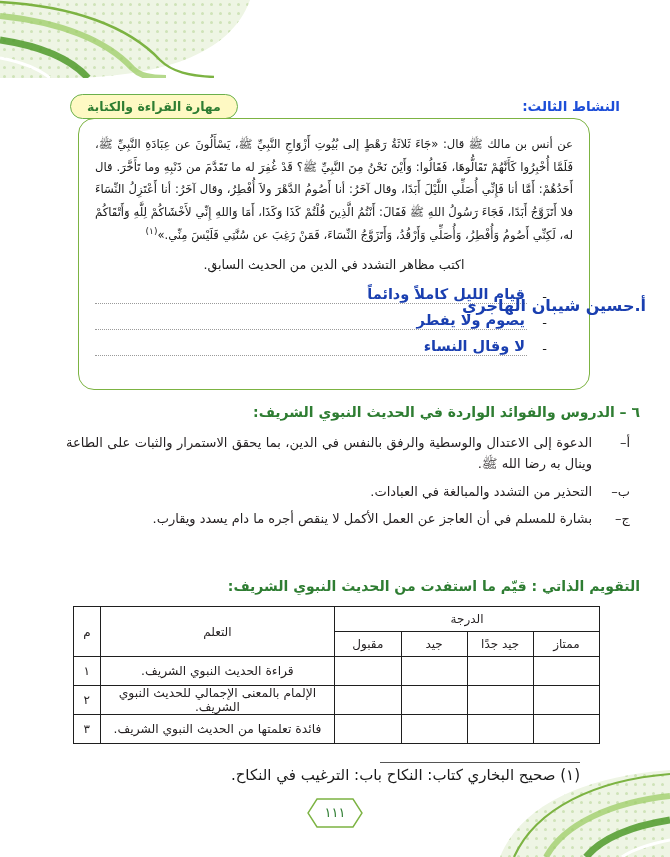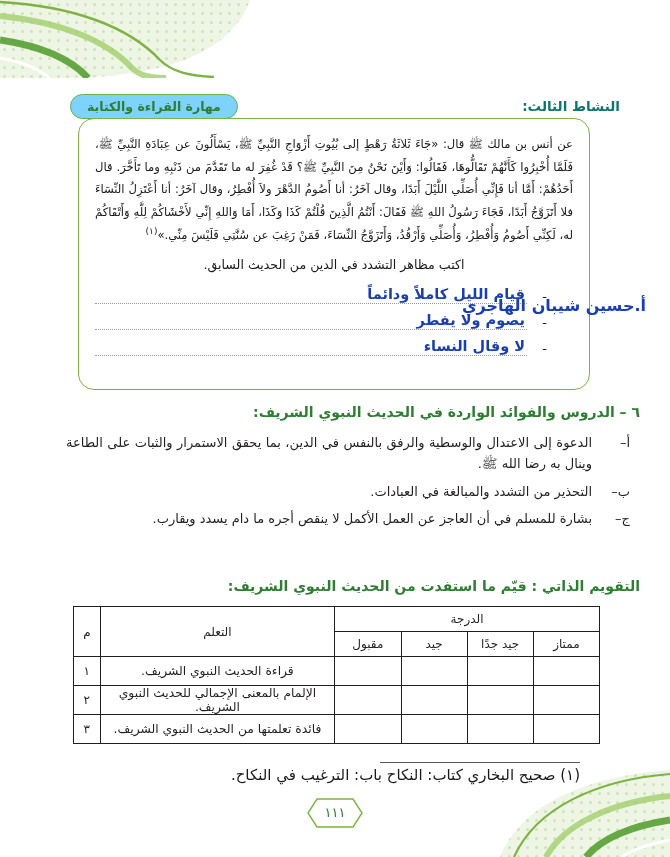--- a/index.html
+++ b/index.html
@@ -45,35 +45,35 @@
     position: absolute;
     top: 96px;
     left: 60px;
     width: 560px;
     height: 26px;
   }
   .activity-title {
     position: absolute;
     right: 0;
     top: 2px;
-    color: #0f766e;
+    color: #1d4ed8;
     font-size: 13.5px;
     font-weight: bold;
   }
   .skill-tag {
     position: absolute;
     left: 10px;
     top: -2px;
     border: 1.3px solid #6ab04c;
     border-radius: 14px;
     padding: 4px 16px;
     color: #2e7d32;
     font-size: 12.5px;
     font-weight: bold;
-    background: #7dd3fc;
+    background: #fef9c3;
   }
 
   .activity-box {
     position: absolute;
     top: 118px;
     left: 78px;
     width: 512px;
     height: 272px;
     border: 1.3px solid #7cb342;
     border-radius: 16px;

